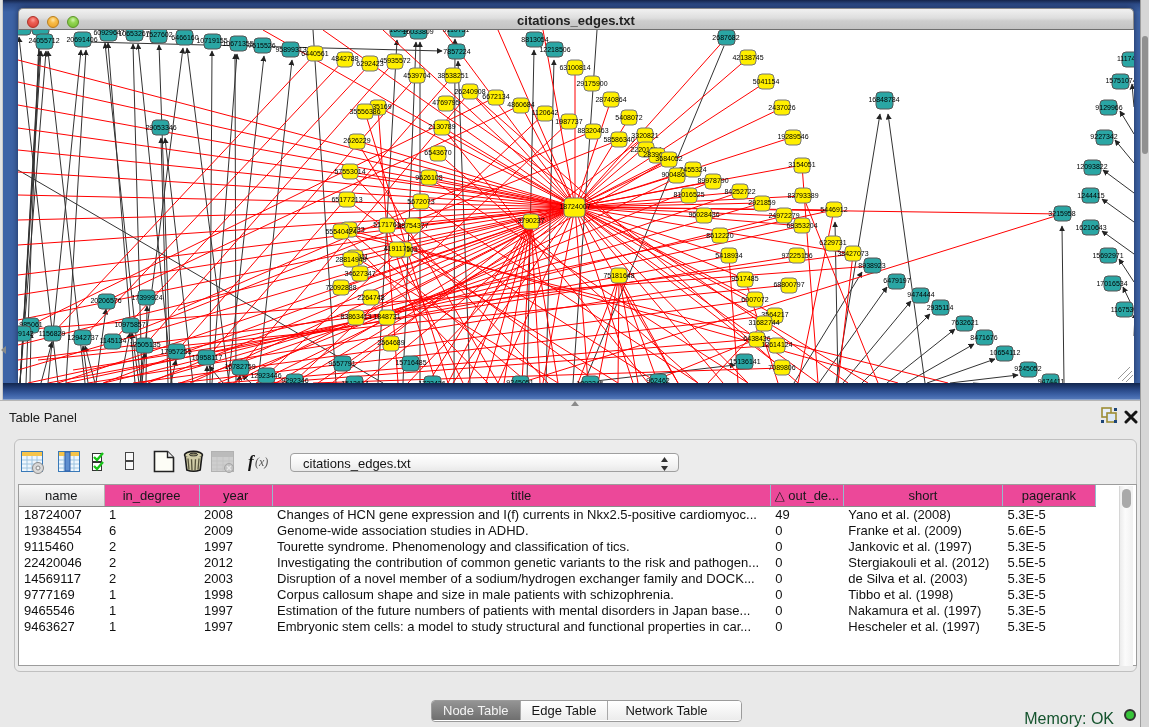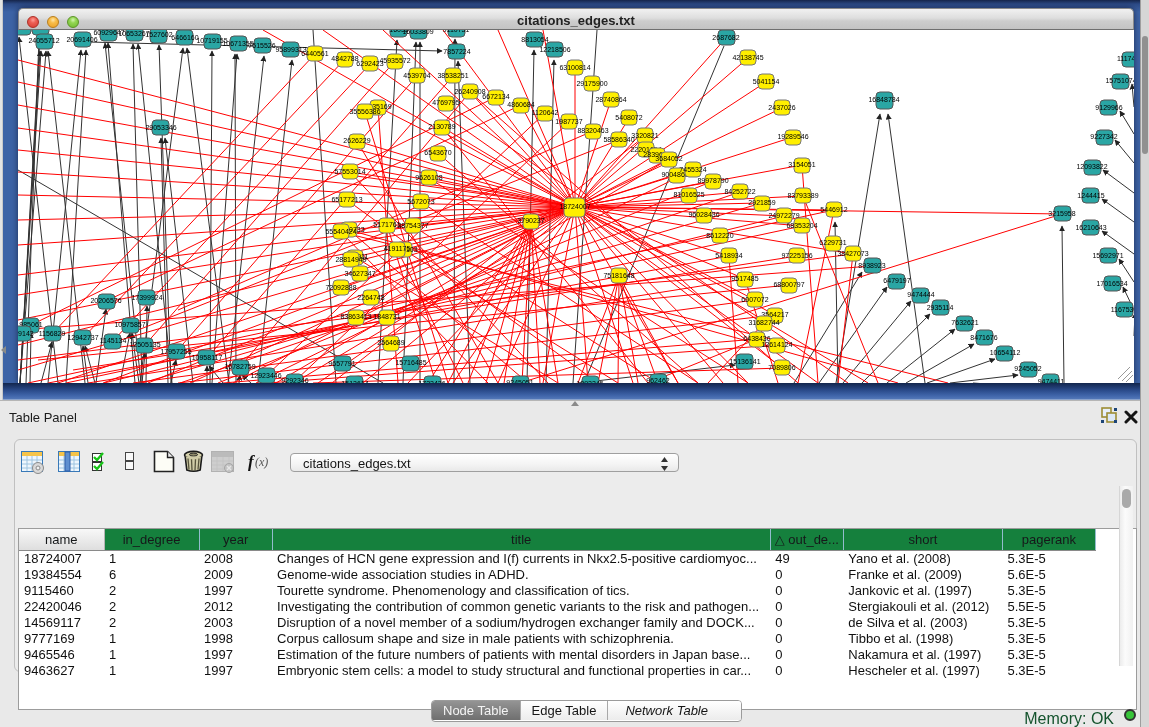--- a/index.html
+++ b/index.html
@@ -30,37 +30,37 @@
 #pbox { position:absolute; left:14px; top:38px; width:1123px; height:233px; background:#ececec; border:1px solid #c0c0c0; border-radius:6px; }
 
 
 #tbar { position:absolute; left:0px; top:10px; width:1120px; height:26px; }
 #dropdown { position:absolute; left:275px; top:3px; width:389px; height:19px; border:1px solid #9f9f9f; border-radius:4px;
   background:linear-gradient(180deg,#ffffff 0%,#f4f4f4 60%,#e9e9e9 100%); }
 #dropdown .txt { position:absolute; left:12px; top:2px; font-size:13px; color:#141414; }
 #dropdown .spin { position:absolute; right:9px; top:1px; font-size:8px; color:#222; line-height:8px; }
 
 
-#tbl { position:absolute; left:3px; top:44px; width:1119px; height:182px; background:#fff; border:1px solid #9c9c9c; overflow:hidden;margin-top:44px; }
+#tbl { position:absolute; left:3px; top:44px; width:1119px; height:182px; background:#fff; border:1px solid #9c9c9c; overflow:hidden; }
 table { border-collapse:collapse; table-layout:fixed; width:1077px; font-size:13px; color:#111; }
-th { height:21px; font-weight:normal; text-align:center; background:#15803d; border-right:1px solid #93bccd; border-bottom:1px solid #8a8a8a; padding:0; font-size:13px; color:#16181a; overflow:hidden; white-space:nowrap; }
+th { height:21px; font-weight:normal; text-align:center; background:#ec4899; border-right:1px solid #93bccd; border-bottom:1px solid #8a8a8a; padding:0; font-size:13px; color:#16181a; overflow:hidden; white-space:nowrap; }
 th.c1 { background:linear-gradient(180deg,#f8f8f8,#dedede); border-right:1px solid #b4b4b4; }
 td { height:16px; padding:0 0 0 5px; overflow:hidden; white-space:nowrap; font-size:13px; color:#101010; }
 col.c1 { width:85px; } col.c2 { width:95px; } col.c3 { width:73px; } col.c4 { width:498px; }
 col.c5 { width:73px; } col.c6 { width:159px; } col.c7 { width:93px; }
 
 
 #vscroll { position:absolute; right:3px; top:46px; width:14px; height:180px; background:linear-gradient(90deg,#ececec,#fbfbfb 40%,#f1f1f1); border-left:1px solid #d6d6d6; }
 #vthumb { position:absolute; left:2px; top:3px; width:9px; height:19px; background:#a9a9a9; border-radius:5px; }
 
 
 #tabs { position:absolute; left:431px; top:275px; height:22px; display:flex; border:1px solid #9b9b9b; border-radius:4px; overflow:hidden; background:#fff;margin-top:24px; }
 #tabs .seg { font-size:13px; color:#151515; padding:1px 11px 0 11px; height:19px; line-height:17px; background:linear-gradient(180deg,#ffffff,#ececec); border-right:1px solid #a8a8a8; }
 #tabs .sel { background:linear-gradient(180deg,#949494,#6f6f6f); color:#f4f4f4; }
-#tabs .seg:last-child { border-right:none; padding:1px 33px 0 17px;font-style:italic; }
+#tabs .seg:last-child { border-right:none; padding:1px 33px 0 17px; }
 
 #status { position:absolute; left:0; top:300px; width:1149px; height:27px; }
 #status .txt { position:absolute; right:35px; top:9px; font-size:16px; color:#14532d; }
 #memdot { position:absolute; right:13px; top:8px; width:12px; height:12px; border-radius:50%; background:#38c43a; border:2px solid #333; }
 
 
 #rstrip { position:absolute; left:1140px; top:0; width:9px; height:727px; background:#d6d6d6; border-left:1px solid #9e9e9e; }
 #rthumb { position:absolute; left:1142px; top:36px; width:6px; height:118px; background:#909090; border-radius:3px; }
 #splitarrow { position:absolute; left:571px; top:401px; width:0; height:0; border-left:4px solid transparent; border-right:4px solid transparent; border-bottom:5px solid #8a8a8a; }
 </style></head>

